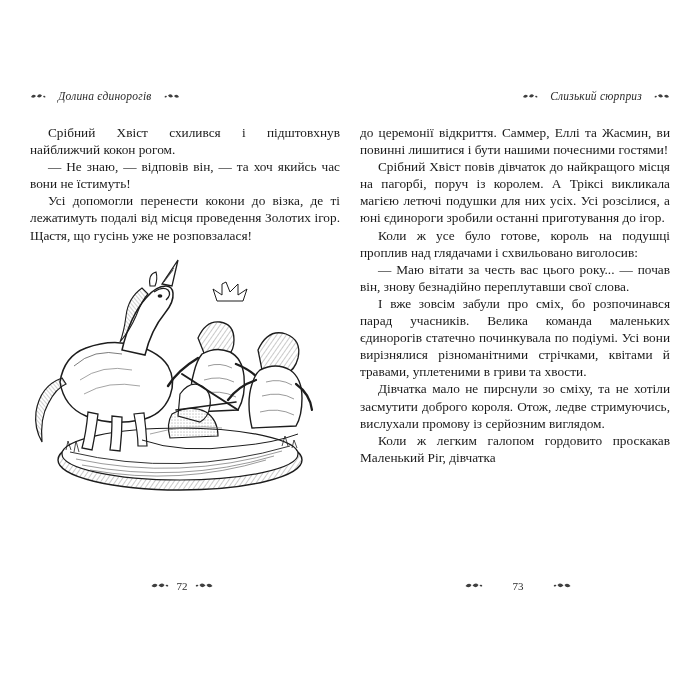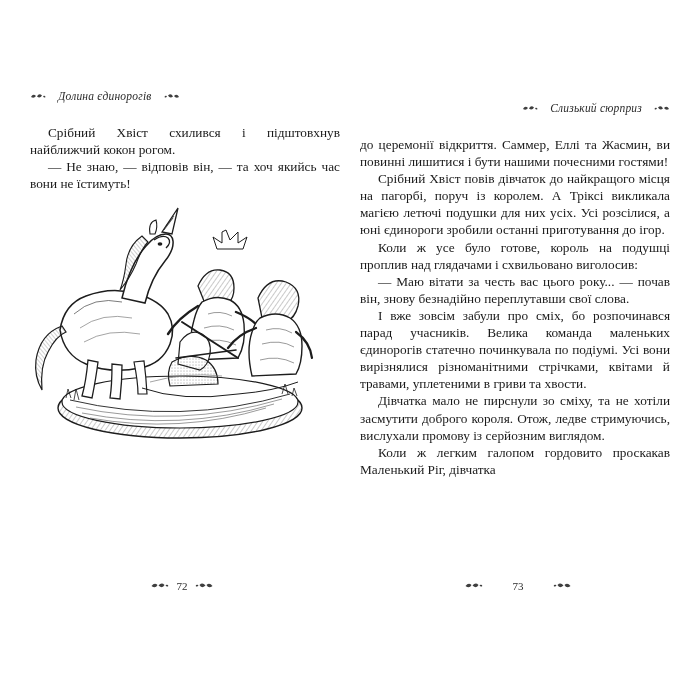--- a/index.html
+++ b/index.html
@@ -24,21 +24,21 @@
     display: flex;
     justify-content: space-between;
   }
   .page {
     width: 310px;
     position: relative;
     display: flex;
     flex-direction: column;
   }
   .page-left { padding-left: 6px; }
-  .page-right { padding-right: 6px; margin-top: 12px; }
+  .page-right { padding-right: 6px; }
 
   
   .runhead {
     display: flex;
     align-items: flex-end;
     gap: 12px;
     height: 16px;
     margin-bottom: 22px;
   }
   .runhead-right { justify-content: flex-end; }
@@ -120,20 +120,21 @@
           <path d="M15 6 Q13 2 10 5 Q12 8 15 6 Z" fill="#2b2b2b"></path>
           <path d="M9 5.5 Q7 1.5 4 4.5 Q6 8 9 5.5 Z" fill="#2b2b2b"></path>
           <path d="M3 5 q-2 -1 -2.5 1 q1.5 1.5 2.5 -1z" fill="#2b2b2b"></path>
         </svg>
       </span>
     </div>
 
     <div class="body">
       <p>Срібний Хвіст схилився і підштовхнув найближчий кокон рогом.</p>
       <p>— Не знаю, — відповів він, — та хоч якийсь час вони не їстимуть!</p>
+      <p>Усі допомогли перенести кокони до візка, де ті лежатимуть подалі від місця проведення Золотих ігор. Щастя, що гусінь уже не розповзалася!</p>
     </div>
 
     <div class="illus">
       <svg width="296" height="250" viewBox="0 0 296 250">
         <defs>
           <pattern id="hatch" width="4" height="4" patternUnits="userSpaceOnUse" patternTransform="rotate(35)">
             <line x1="0" y1="0" x2="0" y2="4" stroke="#2a2a2a" stroke-width="0.5"></line>
           </pattern>
           <pattern id="hatch2" width="3" height="3" patternUnits="userSpaceOnUse" patternTransform="rotate(-40)">
             <line x1="0" y1="0" x2="0" y2="3" stroke="#2a2a2a" stroke-width="0.45"></line>

